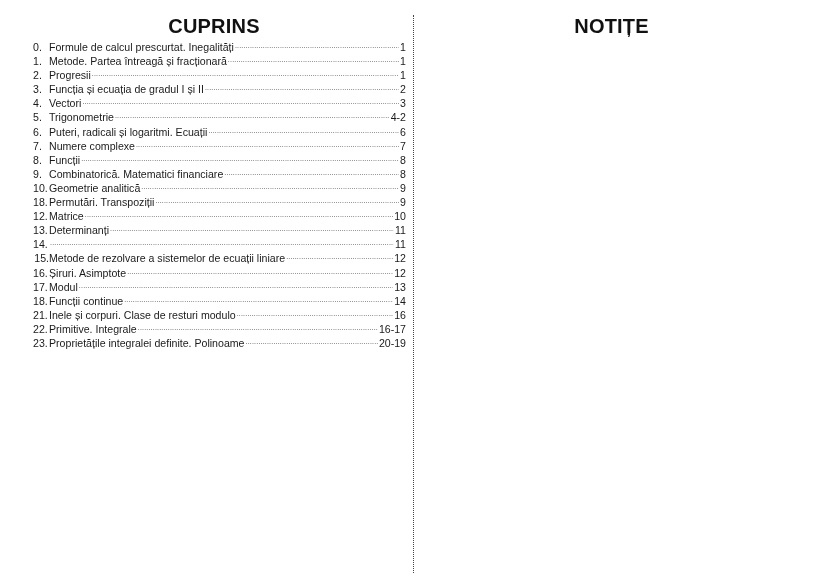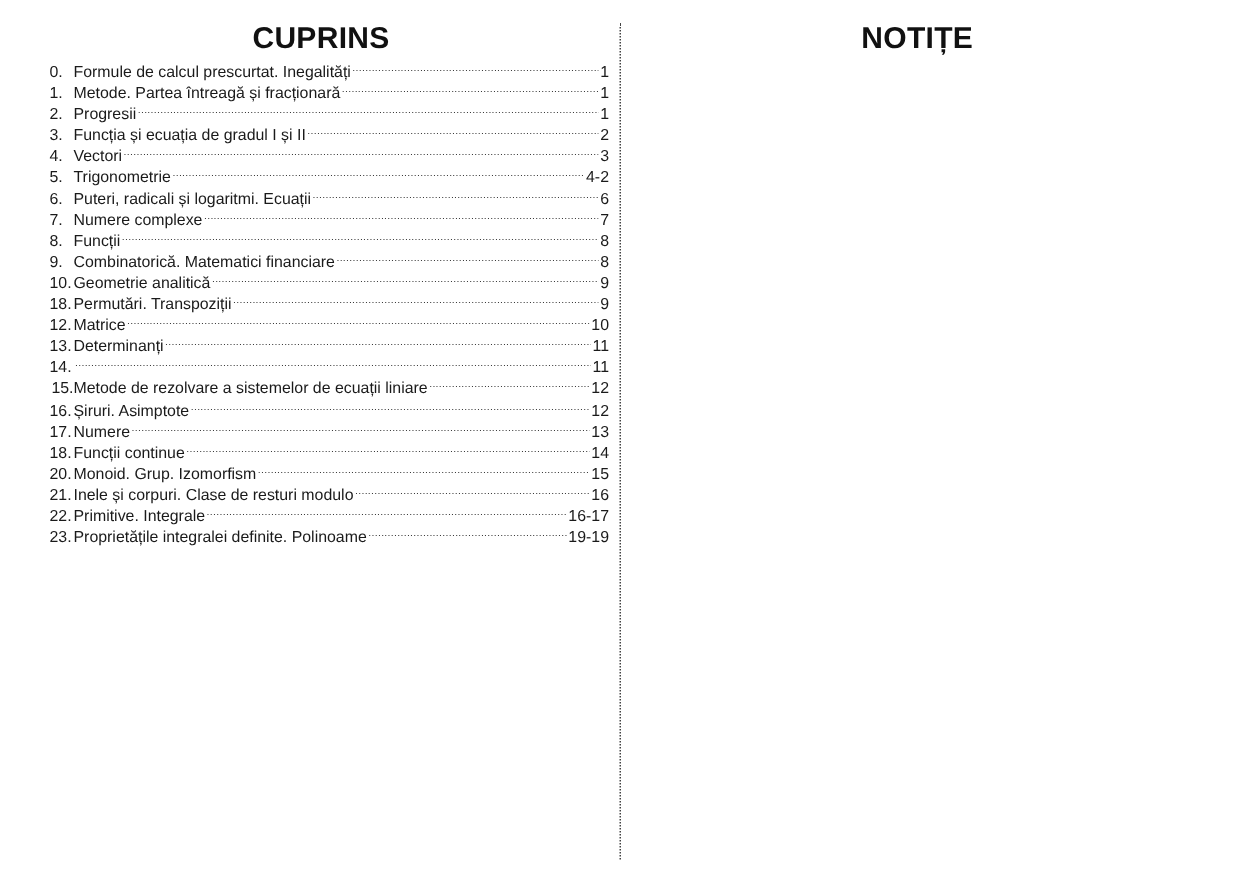--- a/index.html
+++ b/index.html
@@ -125,53 +125,47 @@
         <span class="toc-page">12</span>
       </li>
       <li class="toc-row">
         <span class="toc-num wide" style="min-width: 16px;">16.</span>
         <span class="toc-title">Șiruri. Asimptote</span>
         <span class="toc-dots"></span>
         <span class="toc-page">12</span>
       </li>
       <li class="toc-row">
         <span class="toc-num wide" style="min-width: 16px;">17.</span>
-        <span class="toc-title">Numere</span>
+        <span class="toc-title">Modul</span>
         <span class="toc-dots"></span>
         <span class="toc-page">13</span>
       </li>
       <li class="toc-row">
         <span class="toc-num wide" style="min-width: 16px;">18.</span>
         <span class="toc-title">Funcții continue</span>
         <span class="toc-dots"></span>
         <span class="toc-page">14</span>
-      </li>
-      <li class="toc-row">
-        <span class="toc-num wide" style="min-width: 16px;">20.</span>
-        <span class="toc-title">Monoid. Grup. Izomorfism</span>
-        <span class="toc-dots"></span>
-        <span class="toc-page">15</span>
       </li>
       <li class="toc-row">
         <span class="toc-num wide" style="min-width: 16px;">21.</span>
         <span class="toc-title">Inele și corpuri. Clase de resturi modulo</span>
         <span class="toc-dots"></span>
         <span class="toc-page">16</span>
       </li>
       <li class="toc-row">
         <span class="toc-num wide" style="min-width: 16px;">22.</span>
         <span class="toc-title">Primitive. Integrale</span>
         <span class="toc-dots"></span>
         <span class="toc-page">16-17</span>
       </li>
       <li class="toc-row">
         <span class="toc-num wide" style="min-width: 16px;">23.</span>
         <span class="toc-title">Proprietățile integralei definite. Polinoame</span>
         <span class="toc-dots"></span>
-        <span class="toc-page">19-19</span>
+        <span class="toc-page">20-19</span>
       </li>
     </ul>
 </div>
 
 <div class="divider"></div>
 
 <div class="right-page">
   <div class="title">NOTIȚE</div>
 </div>
 

